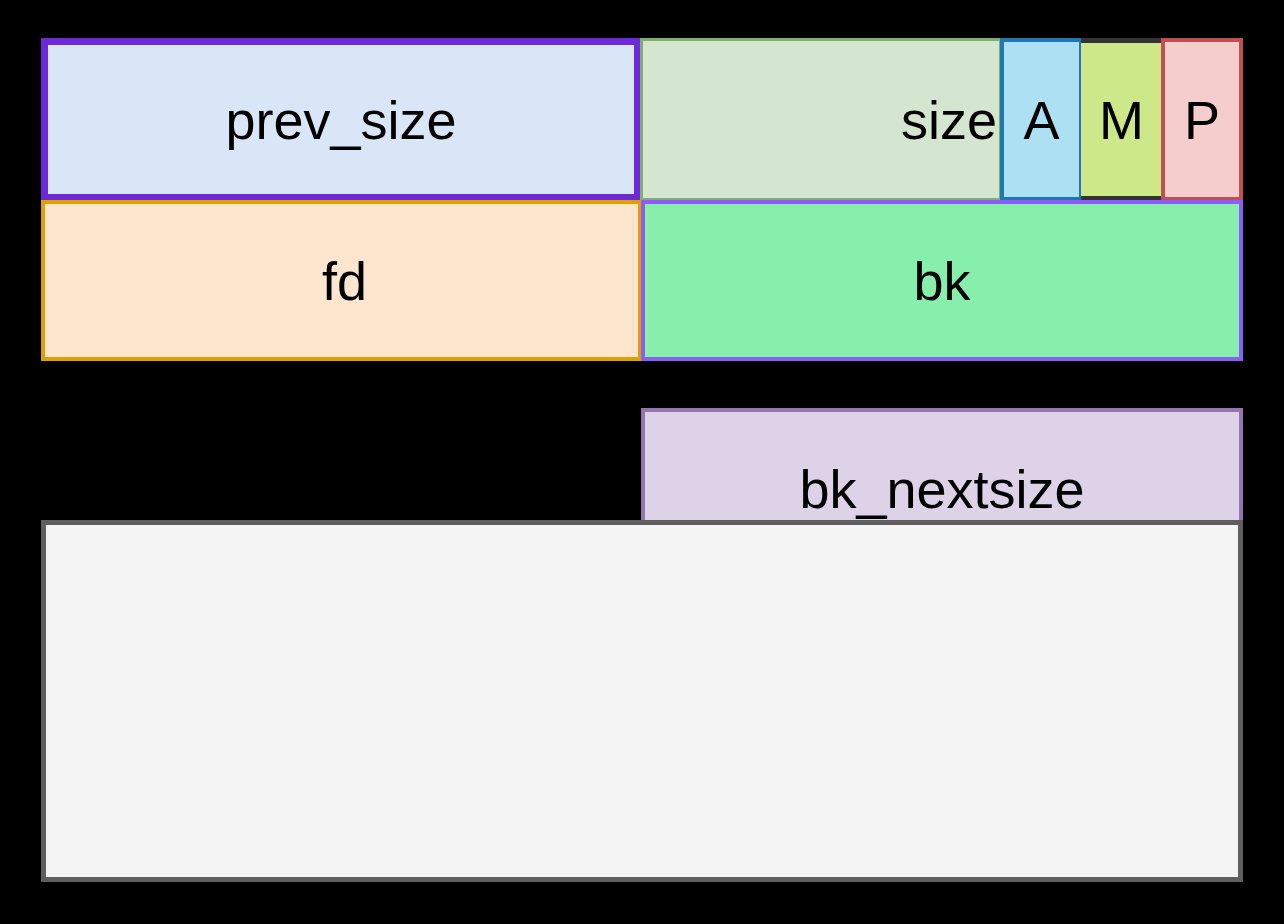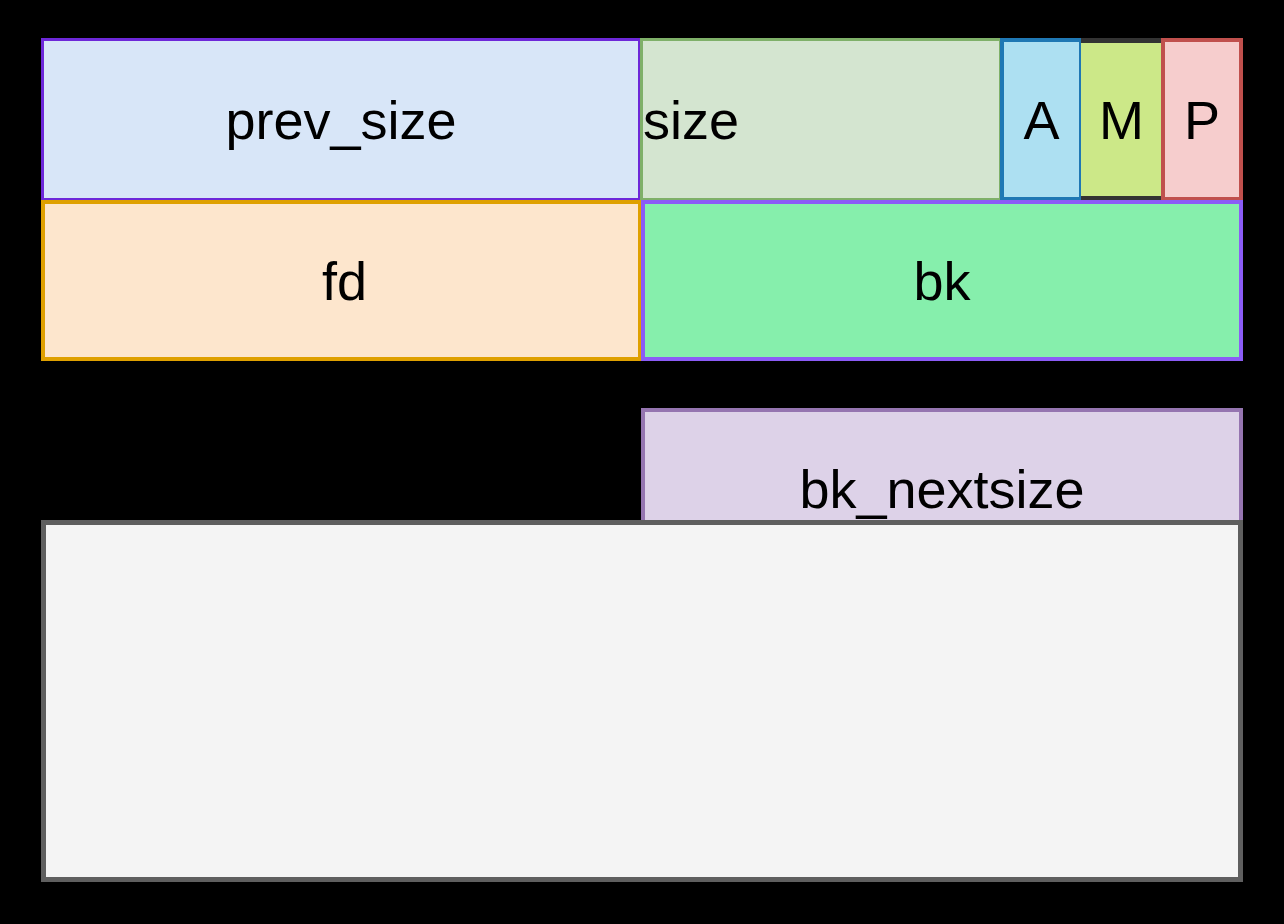--- a/index.html
+++ b/index.html
@@ -36,30 +36,30 @@
     letter-spacing: 0px;
   }
 
   
   .cell-prev-size {
     left: 41px;
     top: 38px;
     width: 600px;
     height: 163px;
     background: #d8e6f8;
-    border: 3px solid #6d28d9;
+    border: 7px solid #6d28d9;
   }
   .cell-size {
     left: 640px;
     top: 38px;
     width: 362px;
     height: 163px;
     background: #d4e5d0;
     border: 3px solid #7fb069;
-    justify-content: flex-start;
+    justify-content: flex-end;
     padding-right: 2px;
   }
   .cell-flag-a {
     left: 1000px;
     top: 38px;
     width: 83px;
     height: 163px;
     background: #ade0f2;
     border: 4px solid #1f78b4;
   }

